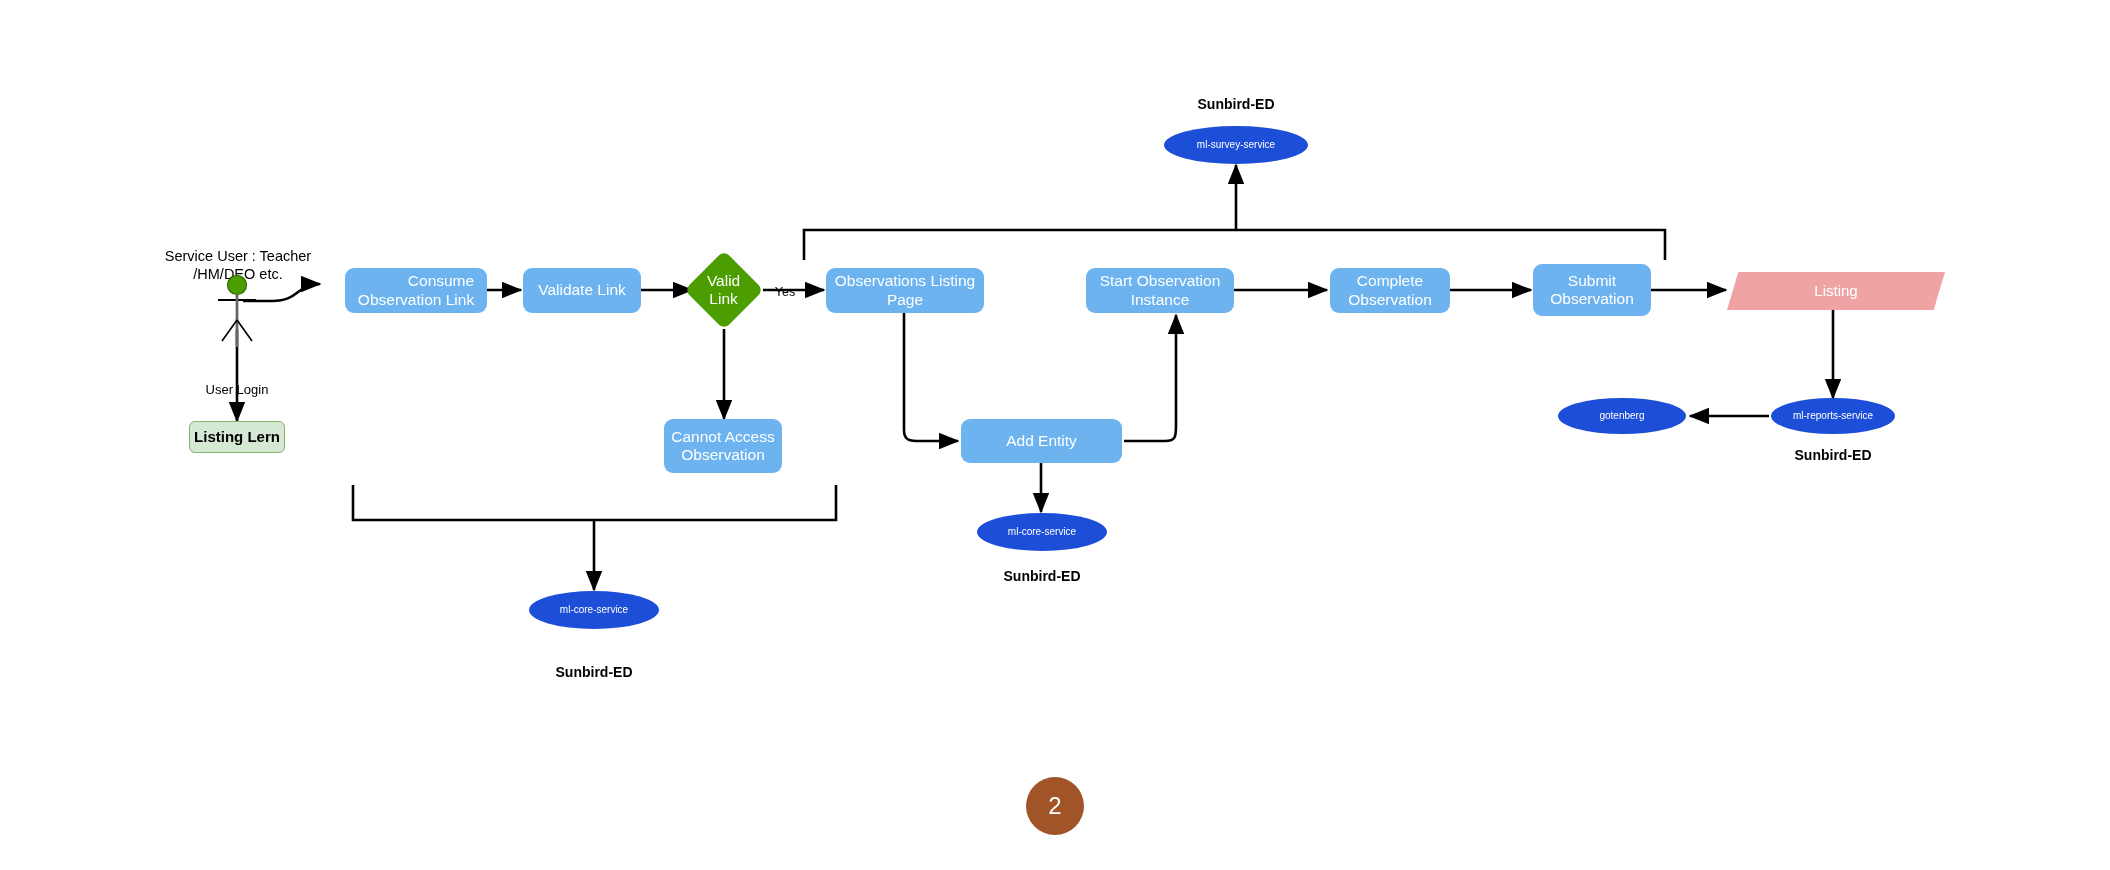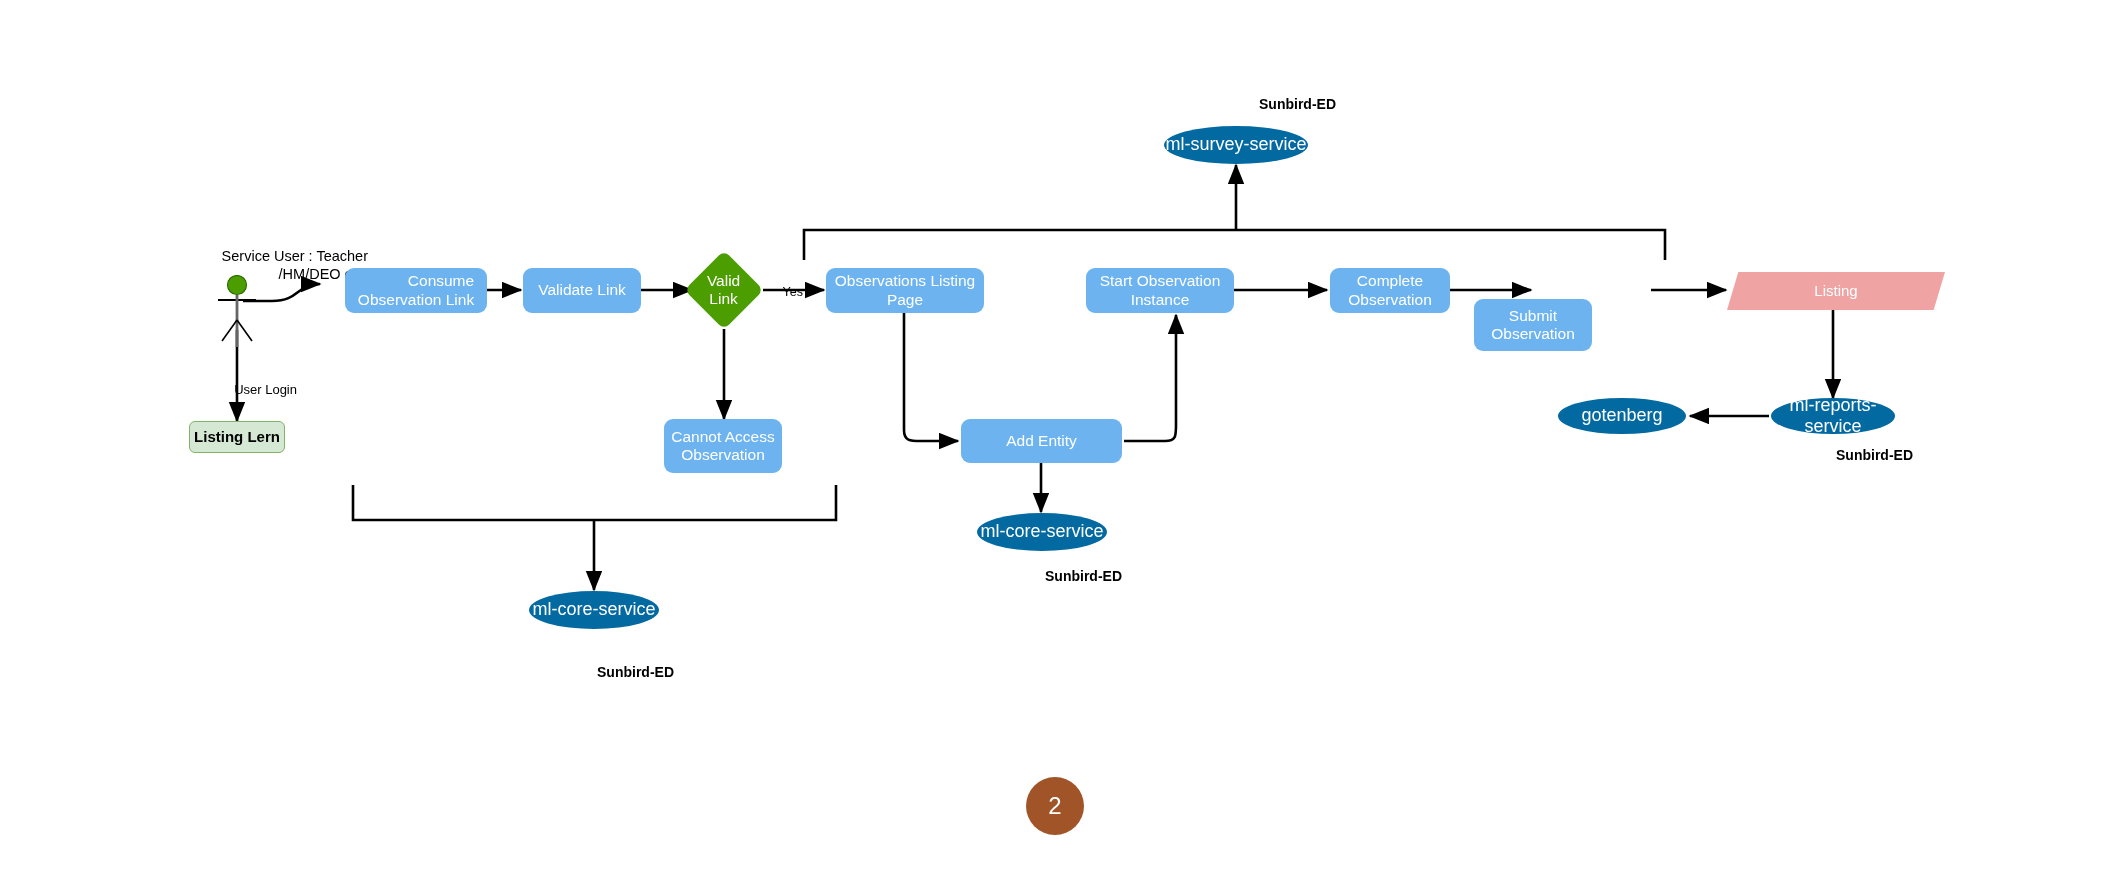--- a/index.html
+++ b/index.html
@@ -51,45 +51,45 @@
     font-weight: 400;
     transform: rotate(45deg);
     border-radius: 7px;
   }
   .decision > span {
     display: block;
     transform: rotate(-45deg);
     line-height: 1.18;
   }
   .service {
-    background: #0369a1;
+    background: #1d4ed8;
     border-radius: 50%;
     color: #ffffff;
-    font-size: 18px;
+    font-size: 10px;
   }
   .storebox {
     background: #D5E8D4;
     border: 1.4px solid #82B366;
     border-radius: 6px;
     color: #000000;
     font-size: 15px;
     font-weight: bold;
   }
   .parallelogram {
     background: #EFA3A3;
     color: #ffffff;
     font-size: 15px;
     clip-path: polygon(5.2% 0%, 100% 0%, 94.8% 100%, 0% 100%);
   }
 
   
   .label {
     position: absolute;
     color: #000000;
-    text-align: right;
+    text-align: center;
     white-space: pre;
     line-height: 1.24;
   }
   .lbl-actor { font-size: 14.5px; }
   .lbl-edge  { font-size: 13px; }
   .lbl-yes   { font-size: 12.5px; }
   .lbl-ed    { font-size: 14px; font-weight: bold; }
 
   
   .actor {
@@ -218,21 +218,21 @@
   <div class="node proc" style="left:1086px; top:268px; width:148px; height:45px;">
     <span style="white-space:pre-line;">Start Observation
 Instance</span>
   </div>
 
   <div class="node proc" style="left:1330px; top:268px; width:120px; height:45px;">
     <span style="white-space:pre-line;">Complete
 Observation</span>
   </div>
 
-  <div class="node proc" style="left:1474px; top:264px; width:118px; height:52px;margin-top:35px;">
+  <div class="node proc" style="left:1533px; top:264px; width:118px; height:52px;">
     <span style="white-space:pre-line;">Submit
 Observation</span>
   </div>
 
   <div class="node parallelogram" style="left:1727px; top:272px; width:218px; height:38px;">
     <span>Listing</span>
   </div>
 
   <div class="label lbl-ed" style="left:1136px; top:96px; width:200px;">Sunbird-ED</div>
 

